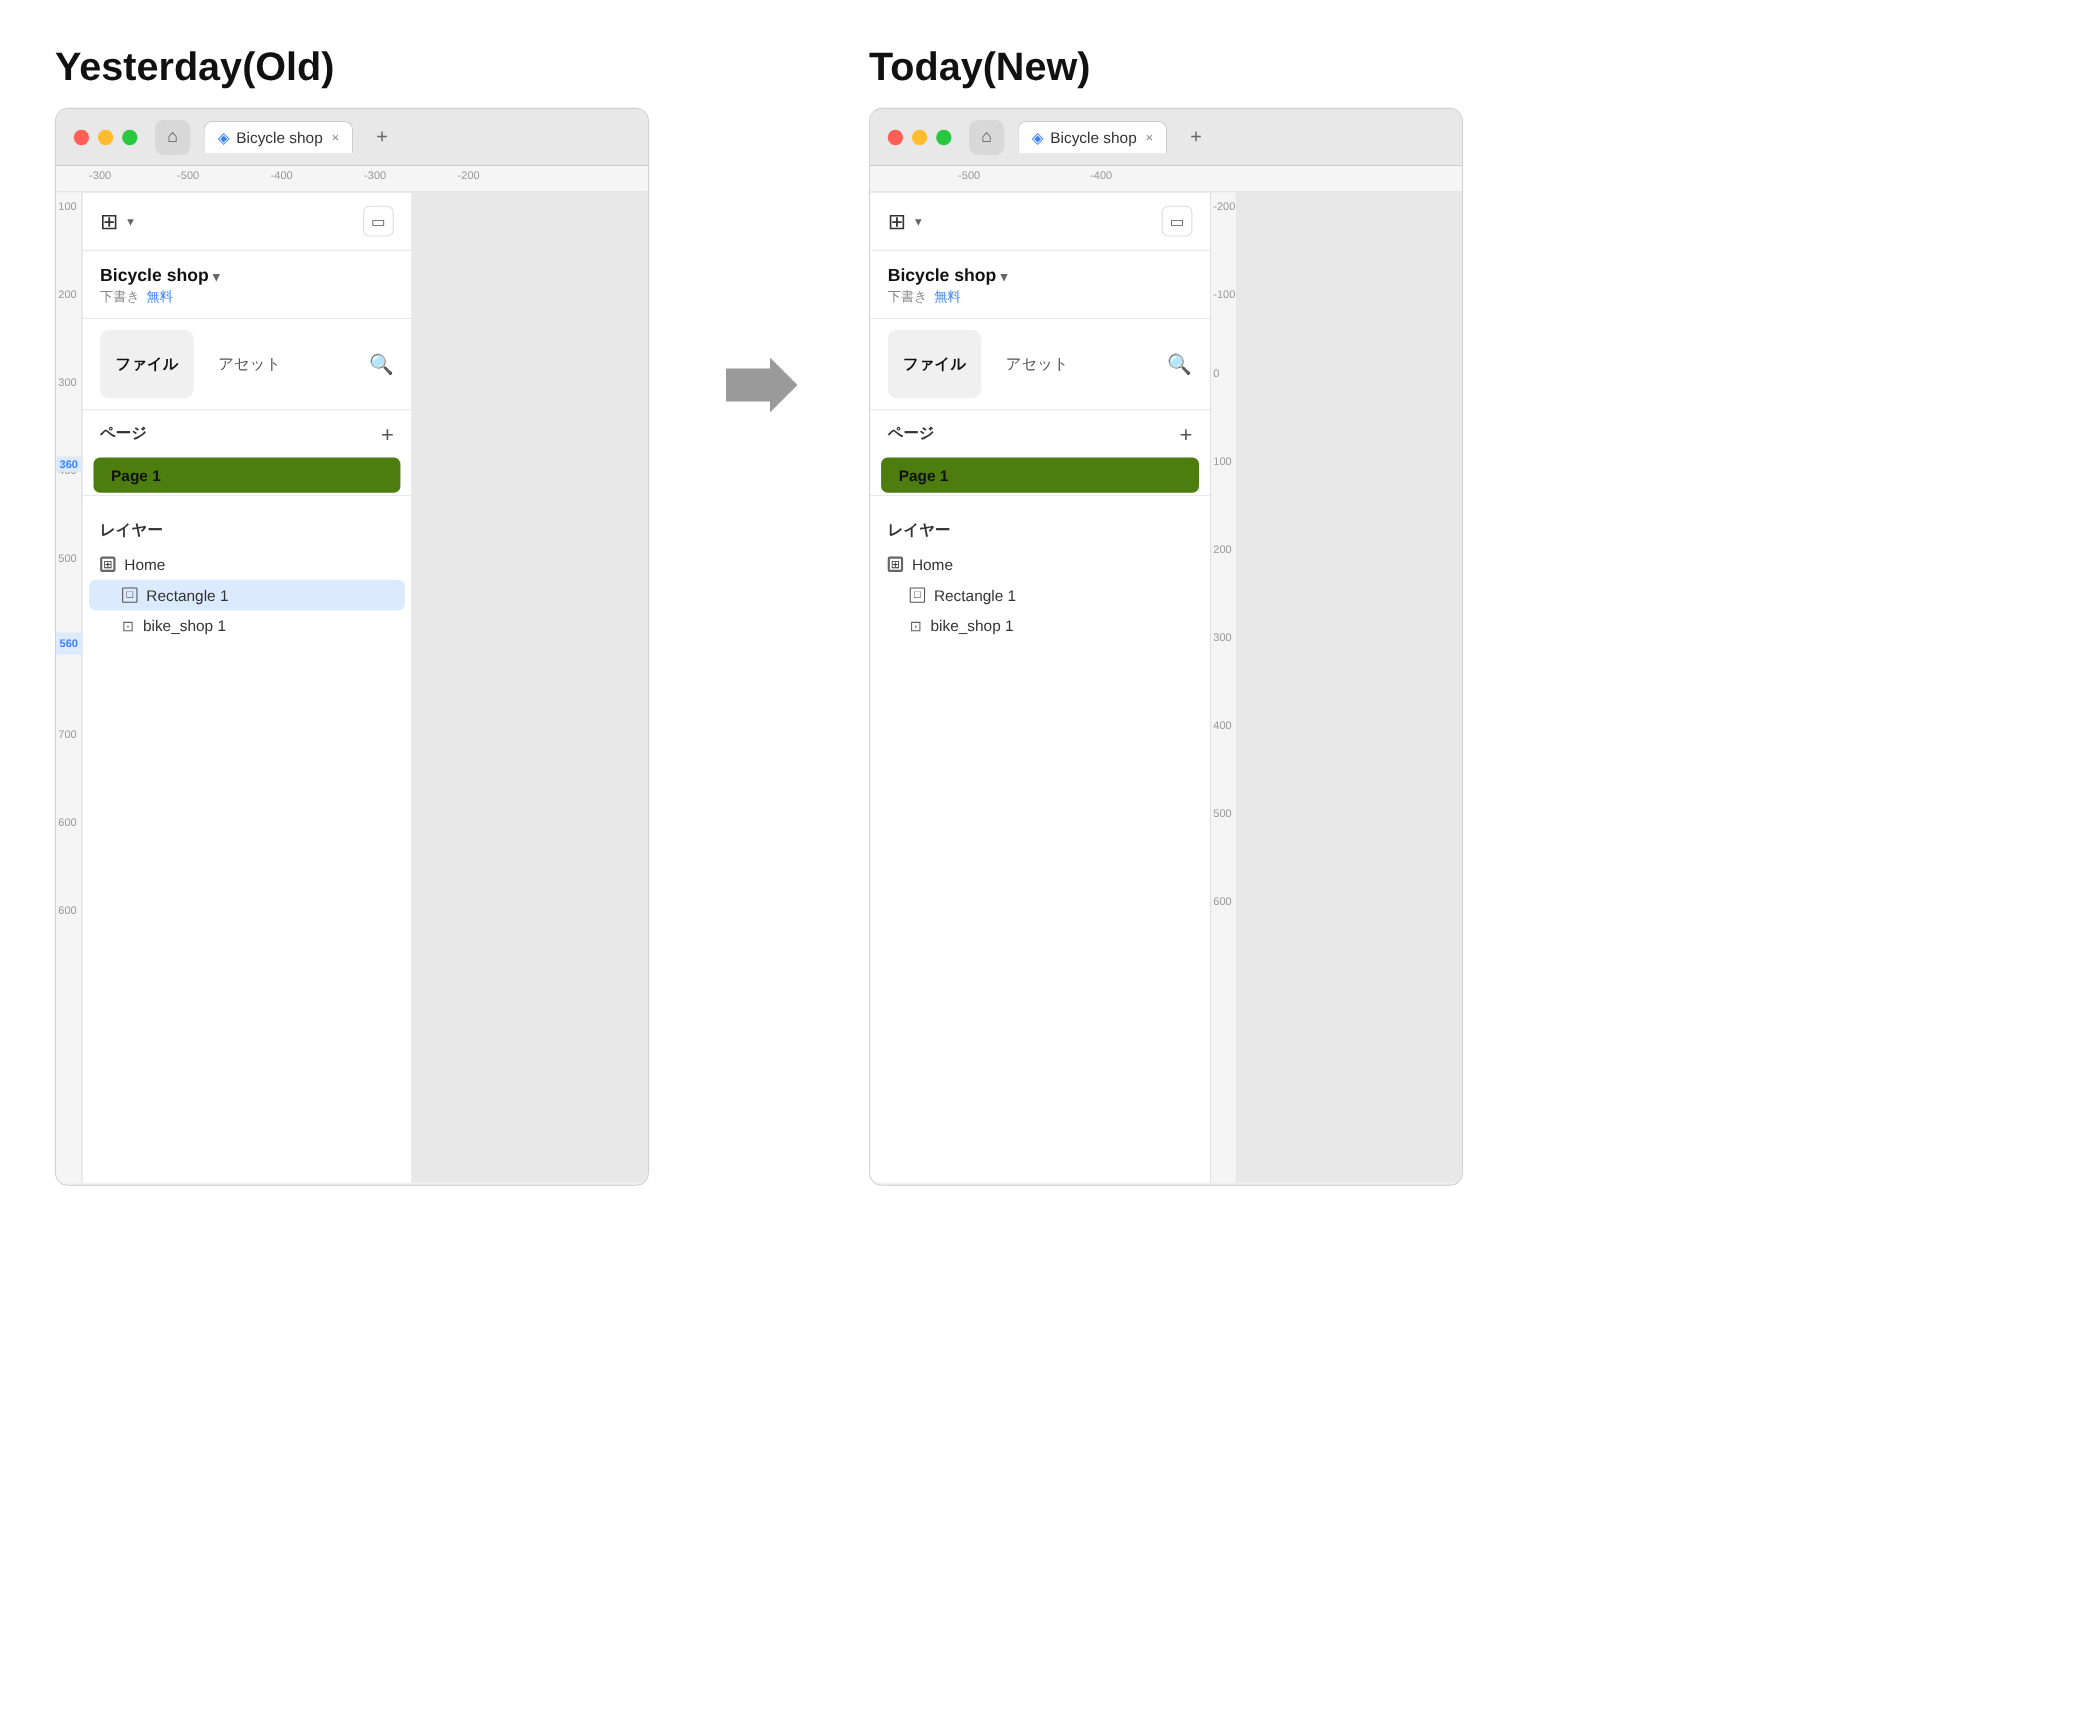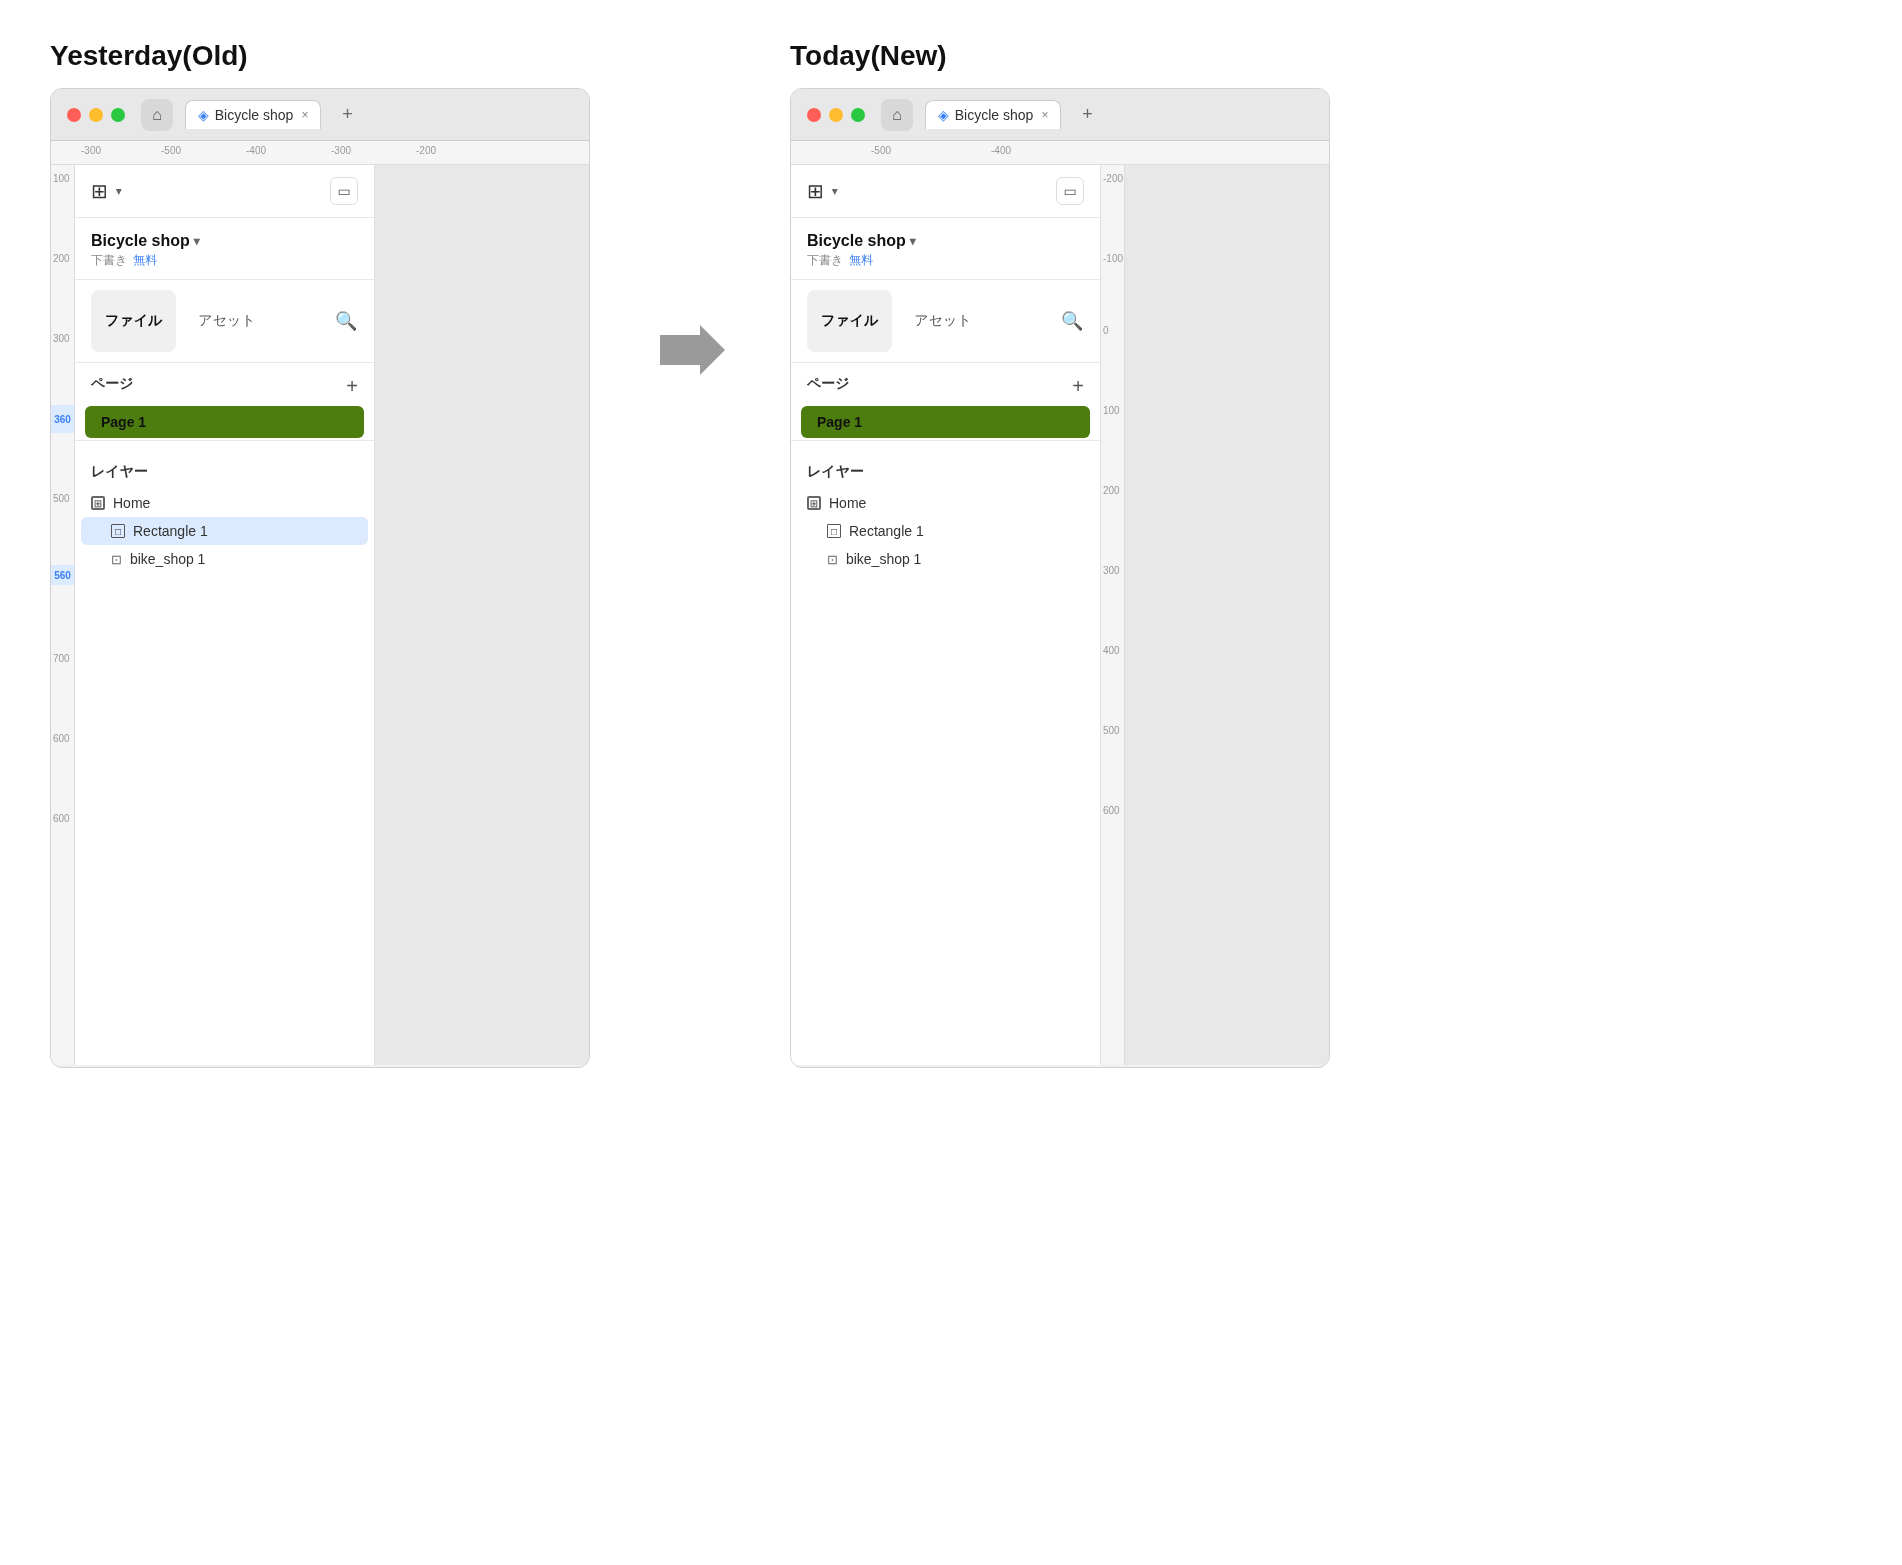--- a/index.html
+++ b/index.html
@@ -11,21 +11,21 @@
       padding: 40px 50px;
     }
 
     .comparison-container {
       display: flex;
       align-items: flex-start;
       gap: 60px;
     }
 
     .section-label {
-      font-size: 28px;
+      font-size: 36px;
       font-weight: 800;
       color: #111;
       margin-bottom: 16px;
     }
 
     .arrow-container {
       display: flex;
       align-items: center;
       justify-content: center;
       margin-top: 280px;
@@ -406,21 +406,21 @@
             <span class="ruler-mark-v" style="top:8px">100</span>
             <span class="ruler-mark-v" style="top:88px">200</span>
             <span class="ruler-mark-v" style="top:168px">300</span>
             <span class="ruler-mark-v" style="top:248px">400</span>
             <span class="ruler-mark-v" style="top:328px">500</span>
             <span class="ruler-mark-v" style="top:408px">600</span>
             <span class="ruler-mark-v" style="top:488px">700</span>
             <span class="ruler-mark-v" style="top:568px">600</span>
             <span class="ruler-mark-v" style="top:648px">600</span>
 
-            <div style="position:absolute; top:240px; left:0; width:100%; background:#dbeafe; height:28px; display:flex; align-items:center; justify-content:center;">
+            <div style="position:absolute; top:240px; left:0; width:100%; background:#dbeafe; height:14px; display:flex; align-items:center; justify-content:center;">
               <span style="font-size:10px; color:#3b82f6; font-weight:600;">360</span>
             </div>
             <div style="position:absolute; top:400px; left:0; width:100%; background:#dbeafe; height:20px; display:flex; align-items:center; justify-content:center;">
               <span style="font-size:10px; color:#3b82f6; font-weight:600;">560</span>
             </div>
           </div>
 
           <div class="sidebar">
 
             <div class="sidebar-header">

